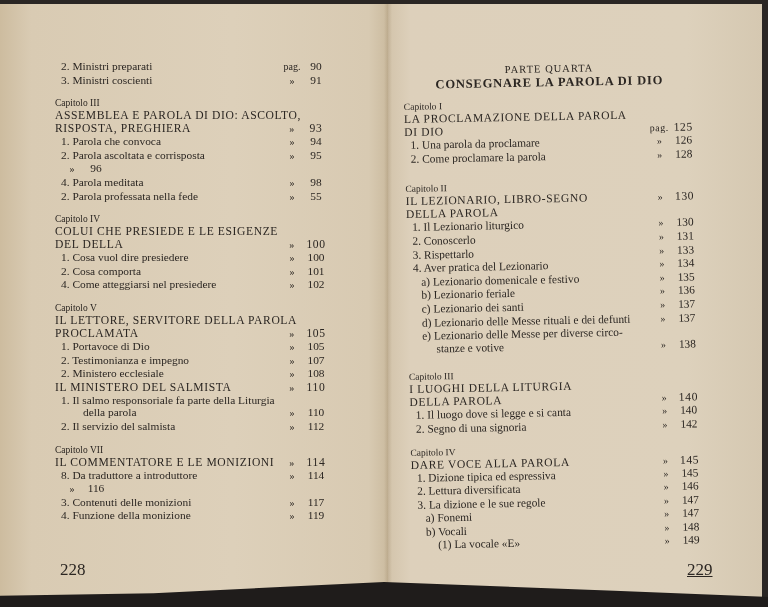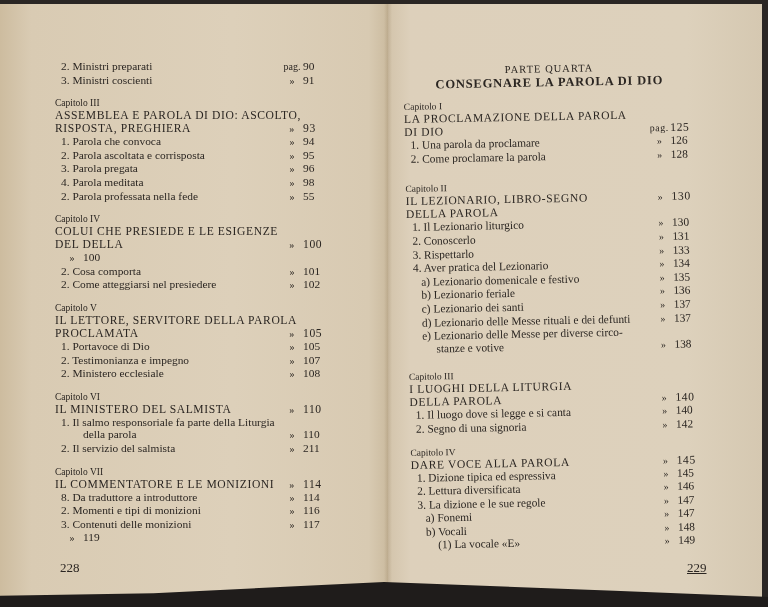--- a/index.html
+++ b/index.html
@@ -33,32 +33,32 @@
     position:absolute; left:0; top:582px; width:768px; height:25px;
     background:#1f1c1b;
     clip-path:polygon(0 55%,20% 45%,50% 0%,80% 35%,100% 60%,100% 100%,0 100%);
   }
   .toc { position:absolute; font-size:11.4px; line-height:12.6px; }
   .toc-left { left:55px; top:56px; width:274px; }
   .toc-right { left:403px; top:62px; width:292px; transform:rotate(-1.1deg); transform-origin:0 0; }
   .row { display:flex; align-items:baseline; white-space:nowrap; }
   .row .txt { flex:1; overflow:hidden; }
   .row .mark { width:22px; text-align:center; font-size:10px; }
-  .row .num { width:26px; text-align:left; }
+  .row .num { width:26px; text-align:center; }
   .ind1 { padding-left:6px; }
   .ind2 { padding-left:14px; }
   .ind3 { padding-left:26px; }
   .cap-label { font-size:9.5px; margin-top:11px; line-height:11px; }
   .cap-title { font-size:11.6px; letter-spacing:0.6px; line-height:13px; }
   .cap-title .txt { letter-spacing:0.6px; }
   .part-head { text-align:center; }
   .part-label { font-size:10.5px; letter-spacing:1px; }
   .part-title { font-size:12.5px; font-weight:bold; letter-spacing:0.8px; margin-bottom:8px; }
   .wrap2 { padding-left:28px; }
-  .pageno { position:absolute; font-size:13px; }
+  .pageno { position:absolute; font-size:17px; }
   .pageno-left { left:60px; top:556px; }
   .pageno-right { left:687px; top:556px;text-decoration:underline; }
 </style>
 </head>
 <body>
 
 <div class="spread">
   <div class="page page-left"></div>
   <div class="page page-right"></div>
   <div class="gutter"></div>
@@ -88,21 +88,20 @@
         <span class="txt">1. Parola che convoca</span>
         <span class="mark">»</span>
         <span class="num">94</span>
       </div>
     <div class="row ind1">
         <span class="txt">2. Parola ascoltata e corrisposta</span>
         <span class="mark">»</span>
         <span class="num">95</span>
       </div>
     <div class="row ind1">
-        <span class="txt">3. Parola pregata</span>
         <span class="mark">»</span>
         <span class="num">96</span>
       </div>
     <div class="row ind1">
         <span class="txt">4. Parola meditata</span>
         <span class="mark">»</span>
         <span class="num">98</span>
       </div>
     <div class="row ind1">
         <span class="txt">2. Parola professata nella fede</span>
@@ -113,30 +112,31 @@
     <div class="cap-label">Capitolo IV</div>
     <div class="row cap-title">
       <span class="txt">COLUI CHE PRESIEDE E LE ESIGENZE</span>
     </div>
     <div class="row cap-title">
       <span class="txt">DEL DELLA</span>
       <span class="mark">»</span>
       <span class="num">100</span>
     </div>
     <div class="row ind1">
+        <span class="txt">1. Cosa vuol dire presiedere</span>
         <span class="mark">»</span>
         <span class="num">100</span>
       </div>
     <div class="row ind1">
         <span class="txt">2. Cosa comporta</span>
         <span class="mark">»</span>
         <span class="num">101</span>
       </div>
     <div class="row ind1">
-        <span class="txt">2. Come atteggiarsi nel presiedere</span>
+        <span class="txt">4. Come atteggiarsi nel presiedere</span>
         <span class="mark">»</span>
         <span class="num">102</span>
       </div>
 
     <div class="cap-label">Capitolo V</div>
     <div class="row cap-title">
       <span class="txt">IL LETTORE, SERVITORE DELLA PAROLA</span>
     </div>
     <div class="row cap-title">
       <span class="txt">PROCLAMATA</span>
@@ -152,62 +152,61 @@
         <span class="txt">2. Testimonianza e impegno</span>
         <span class="mark">»</span>
         <span class="num">107</span>
       </div>
     <div class="row ind1">
         <span class="txt">2. Ministero ecclesiale</span>
         <span class="mark">»</span>
         <span class="num">108</span>
       </div>
 
-    <div class="cap-label">Capitolo VI</div>
     <div class="row cap-title">
       <span class="txt">IL MINISTERO DEL SALMISTA</span>
       <span class="mark">»</span>
       <span class="num">110</span>
     </div>
     <div class="row ind1">
         <span class="txt">1. Il salmo responsoriale fa parte della Liturgia</span>
       </div>
     <div class="row ind1 wrap2">
         <span class="txt">della parola</span>
         <span class="mark">»</span>
         <span class="num">110</span>
       </div>
     <div class="row ind1">
         <span class="txt">2. Il servizio del salmista</span>
         <span class="mark">»</span>
-        <span class="num">211</span>
+        <span class="num">112</span>
       </div>
 
     <div class="cap-label">Capitolo VII</div>
     <div class="row cap-title">
       <span class="txt">IL COMMENTATORE E LE MONIZIONI</span>
       <span class="mark">»</span>
       <span class="num">114</span>
     </div>
     <div class="row ind1">
         <span class="txt">8. Da traduttore a introduttore</span>
         <span class="mark">»</span>
         <span class="num">114</span>
       </div>
     <div class="row ind1">
-        <span class="txt">2. Momenti e tipi di monizioni</span>
         <span class="mark">»</span>
         <span class="num">116</span>
       </div>
     <div class="row ind1">
         <span class="txt">3. Contenuti delle monizioni</span>
         <span class="mark">»</span>
         <span class="num">117</span>
       </div>
     <div class="row ind1">
+        <span class="txt">4. Funzione della monizione</span>
         <span class="mark">»</span>
         <span class="num">119</span>
       </div>
   </div>
 
   <div class="toc toc-right">
     <div class="part-head">
       <div class="part-label">PARTE QUARTA</div>
       <div class="part-title">CONSEGNARE LA PAROLA DI DIO</div>
     </div>

